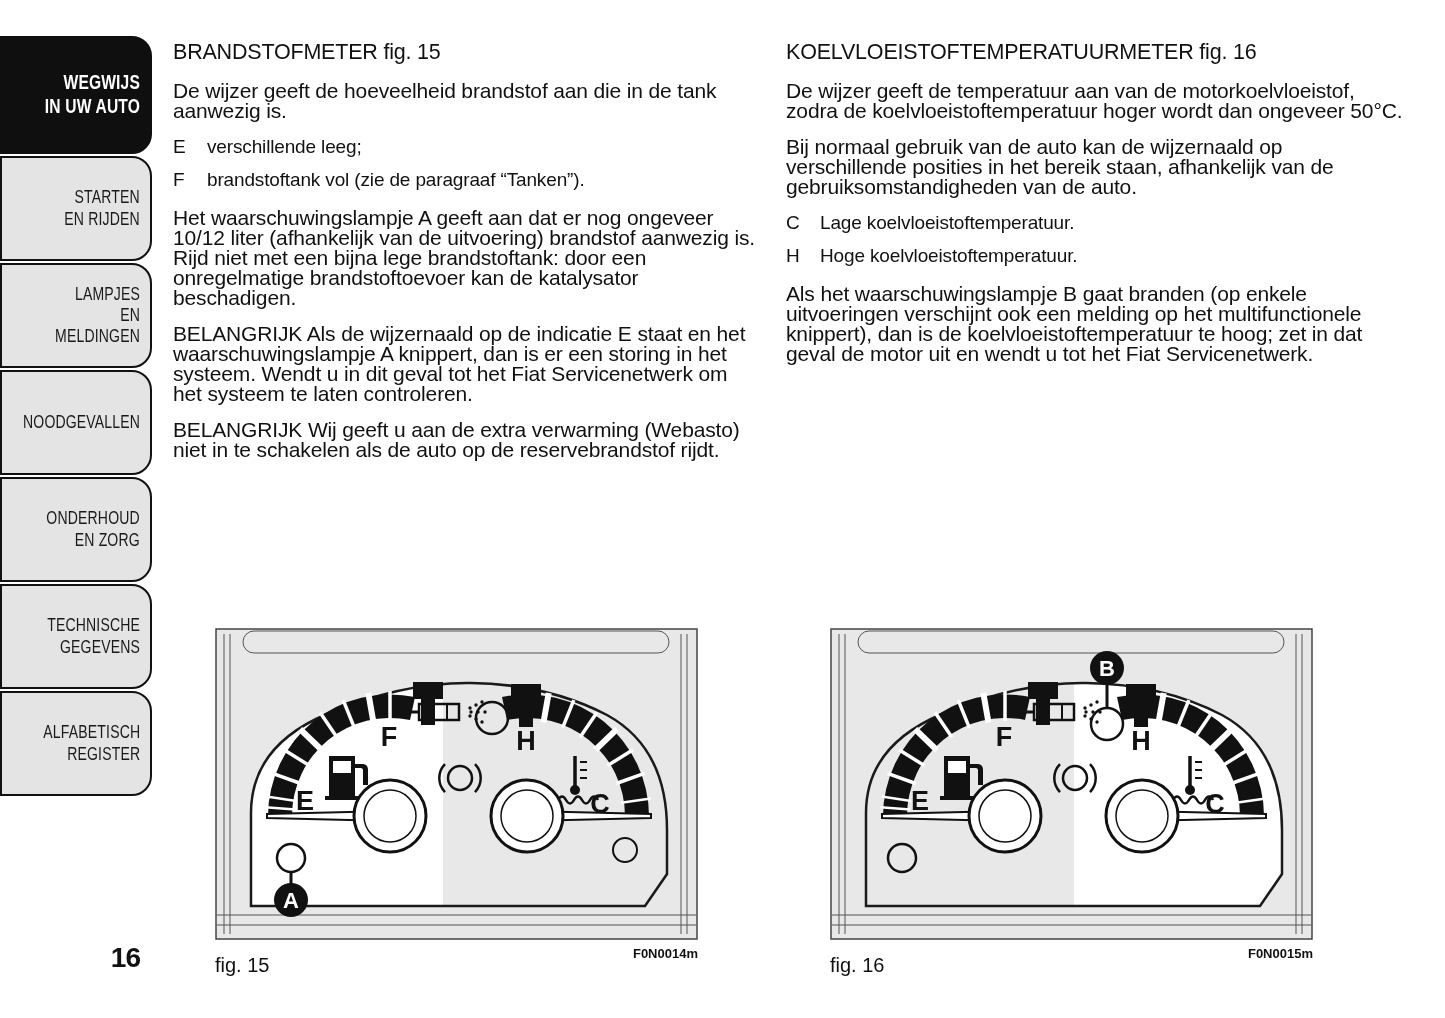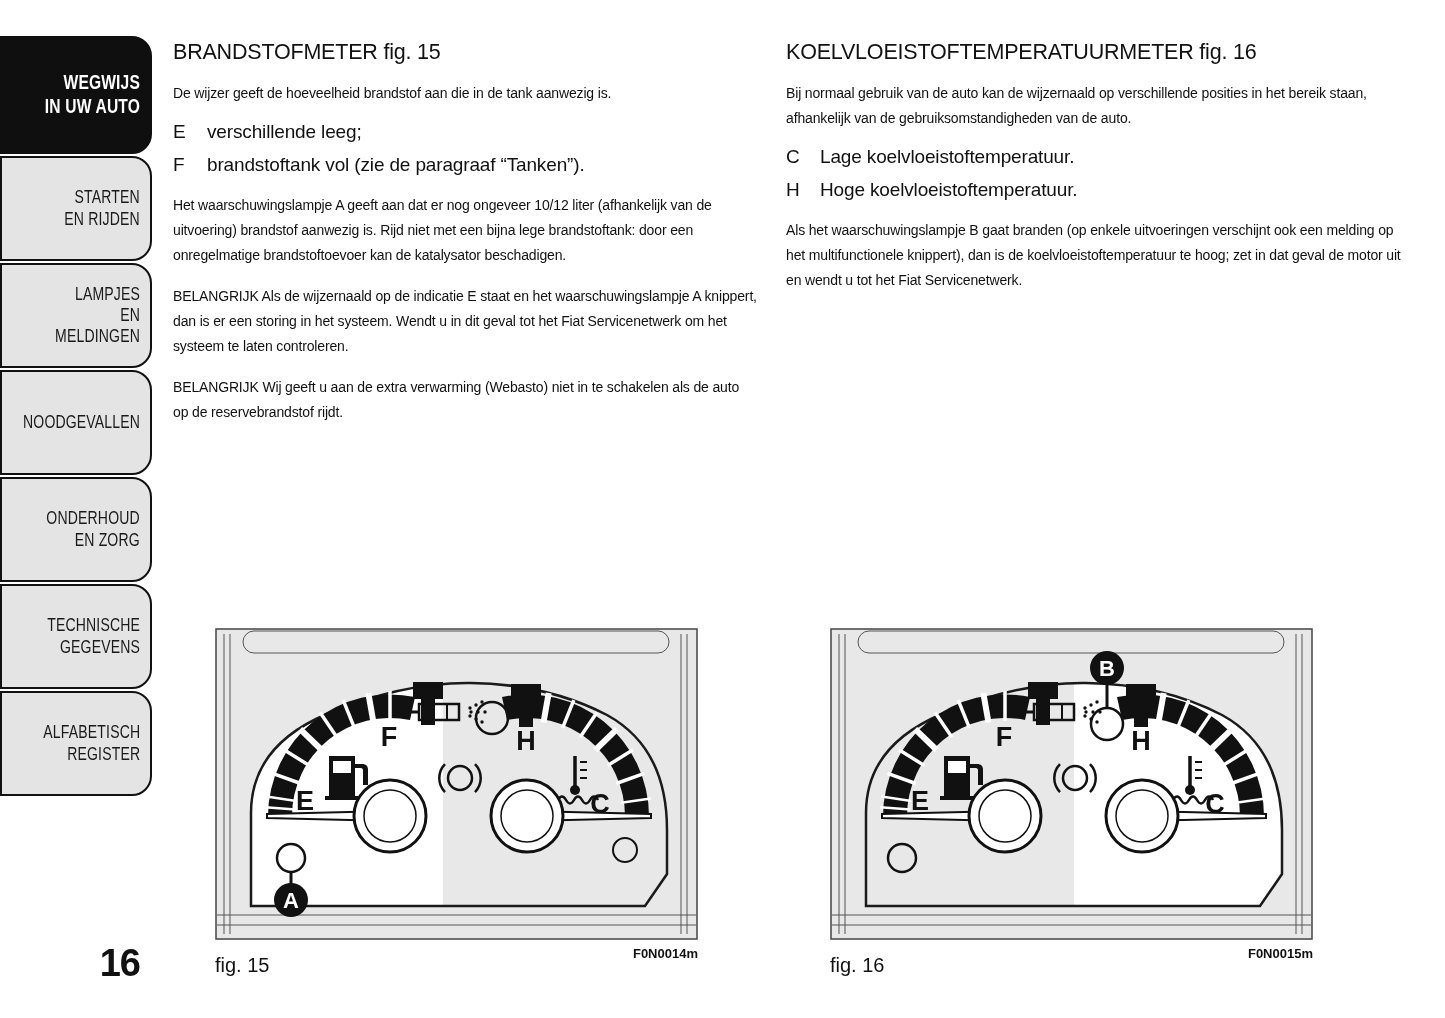--- a/index.html
+++ b/index.html
@@ -17,28 +17,28 @@
   }
   .tab.active{height:118px;background:#0f0f0f;border-color:#0f0f0f;}
   .tab-label{
     display:inline-block;white-space:pre-line;text-align:right;
     font-size:18px;line-height:1.18;letter-spacing:.2px;color:#1a1a1a;
     transform:scaleX(.78);transform-origin:100% 50%;
   }
   .tab.active .tab-label{color:#fff;font-weight:bold;font-size:20px;}
   .page-number{
     position:absolute;left:0;top:942px;width:140px;text-align:right;
-    font-size:38px;font-weight:bold;letter-spacing:-1px;
+    font-size:28px;font-weight:bold;letter-spacing:-1px;
   }
   
   .col{position:absolute;top:40px;}
   .col-left{left:173px;width:585px;}
   .col-right{left:786px;width:618px;}
   .col-title{font-size:21.5px;font-weight:normal;margin:0 0 16px;letter-spacing:-0.2px;}
-  .col p{font-size:14px;line-height:25px;margin:16px 0 13px;letter-spacing:-0.15px;}
+  .col p{font-size:21px;line-height:20px;margin:16px 0 13px;letter-spacing:-0.15px;}
   .kv{display:flex;font-size:19px;line-height:25px;margin:0 0 8px;letter-spacing:-0.15px;}
   .kv .k{width:34px;flex:none;}
   
   .figure{position:absolute;top:628px;}
   .figure-15{left:215px;width:483px;}
   .figure-16{left:830px;width:483px;}
   .fig-footer{display:flex;justify-content:space-between;align-items:flex-start;margin-top:6px;}
   .fig-caption{font-size:20px;margin-top:8px;letter-spacing:0;}
   .fig-code{font-size:13px;font-weight:bold;}
   svg{display:block;}
@@ -88,20 +88,21 @@
     <span class="k">F</span>
     <span>brandstoftank vol (zie de paragraaf “Tanken”).</span>
   </div>
   <p>Het waarschuwingslampje A geeft aan dat er nog ongeveer 10/12 liter (afhankelijk van de uitvoering) brandstof aanwezig is. Rijd niet met een bijna lege brandstoftank: door een onregelmatige brandstoftoevoer kan de katalysator beschadigen.</p>
   <p>BELANGRIJK Als de wijzernaald op de indicatie E staat en het waarschuwingslampje A knippert, dan is er een storing in het systeem. Wendt u in dit geval tot het Fiat Servicenetwerk om het systeem te laten controleren.</p>
   <p>BELANGRIJK Wij geeft u aan de extra verwarming (Webasto) niet in te schakelen als de auto op de reservebrandstof rijdt.</p>
 </div>
 
 <div class="col col-right">
   <h1 class="col-title"><span>KOELVLOEISTOFTEMPERATUURMETER</span> <span>fig. 16</span></h1>
+  <p>De wijzer geeft de temperatuur aan van de motorkoelvloeistof, zodra de koelvloeistoftemperatuur hoger wordt dan ongeveer 50°C.</p>
   <p>Bij normaal gebruik van de auto kan de wijzernaald op verschillende posities in het bereik staan, afhankelijk van de gebruiksomstandigheden van de auto.</p>
   <div class="kv">
     <span class="k">C</span>
     <span>Lage koelvloeistoftemperatuur.</span>
   </div>
   <div class="kv" style="margin-bottom:13px">
     <span class="k">H</span>
     <span>Hoge koelvloeistoftemperatuur.</span>
   </div>
   <p>Als het waarschuwingslampje B gaat branden (op enkele uitvoeringen verschijnt ook een melding op het multifunctionele knippert), dan is de koelvloeistoftemperatuur te hoog; zet in dat geval de motor uit en wendt u tot het Fiat Servicenetwerk.</p>

